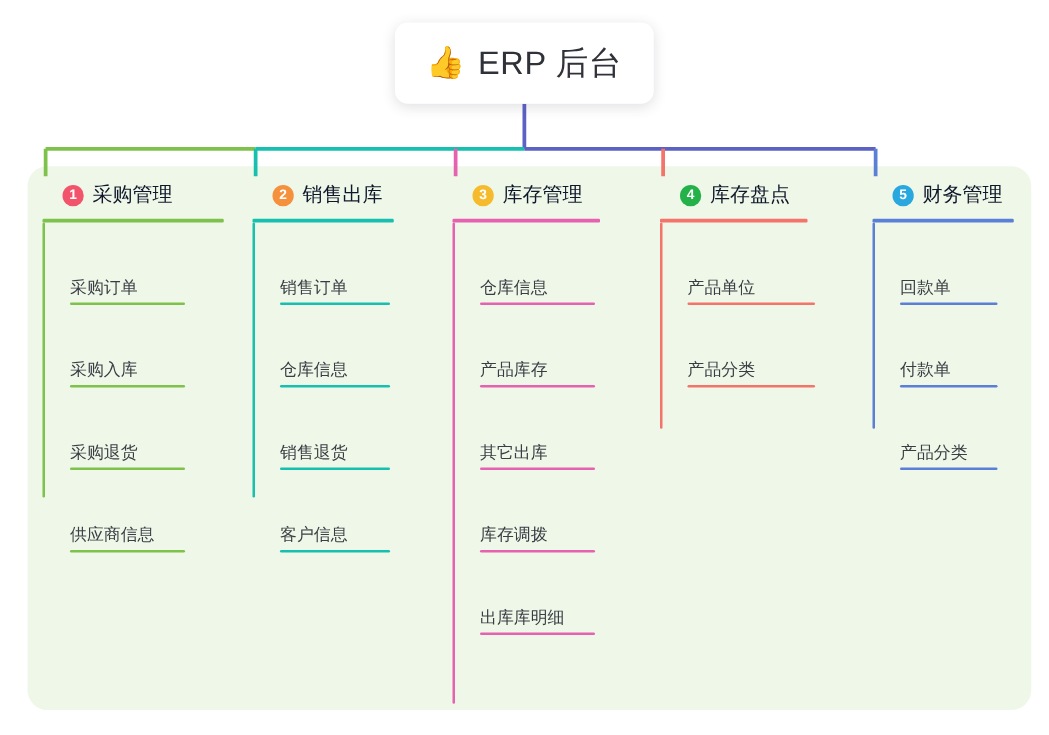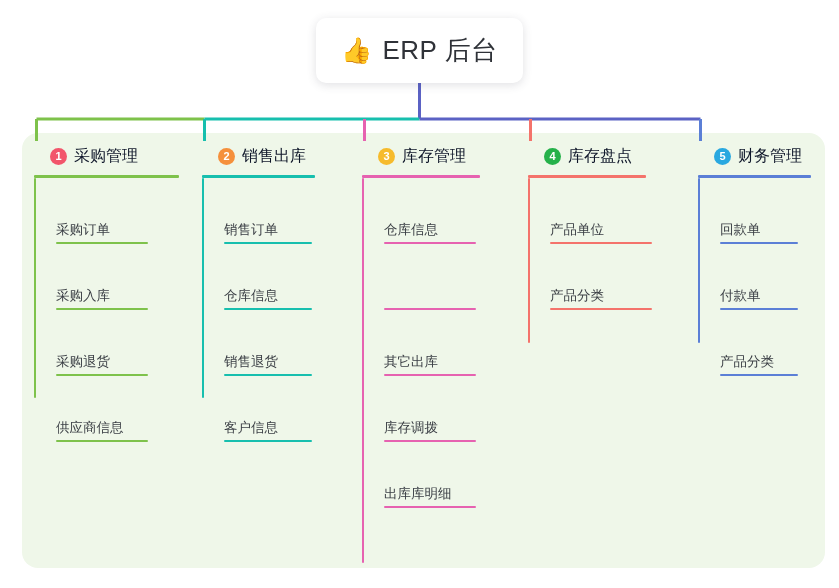--- a/index.html
+++ b/index.html
@@ -203,20 +203,21 @@
           <span class="branch-title">库存管理</span>
         </div>
         <div class="head-rule" style="width: 118px; background: rgb(230, 98, 176);"></div>
         <div class="leaves">
           <div class="rail" style="background: rgb(230, 98, 176); height: 385px;"></div>
           <div class="leaf">
             <div class="leaf-label">仓库信息</div>
             <div class="leaf-rule" style="width: 92px; background: rgb(230, 98, 176);"></div>
           </div>
           <div class="leaf">
+            <div class="leaf-label">产品库存</div>
             <div class="leaf-rule" style="width: 92px; background: rgb(230, 98, 176);"></div>
           </div>
           <div class="leaf">
             <div class="leaf-label">其它出库</div>
             <div class="leaf-rule" style="width: 92px; background: rgb(230, 98, 176);"></div>
           </div>
           <div class="leaf">
             <div class="leaf-label">库存调拨</div>
             <div class="leaf-rule" style="width: 92px; background: rgb(230, 98, 176);"></div>
           </div>

